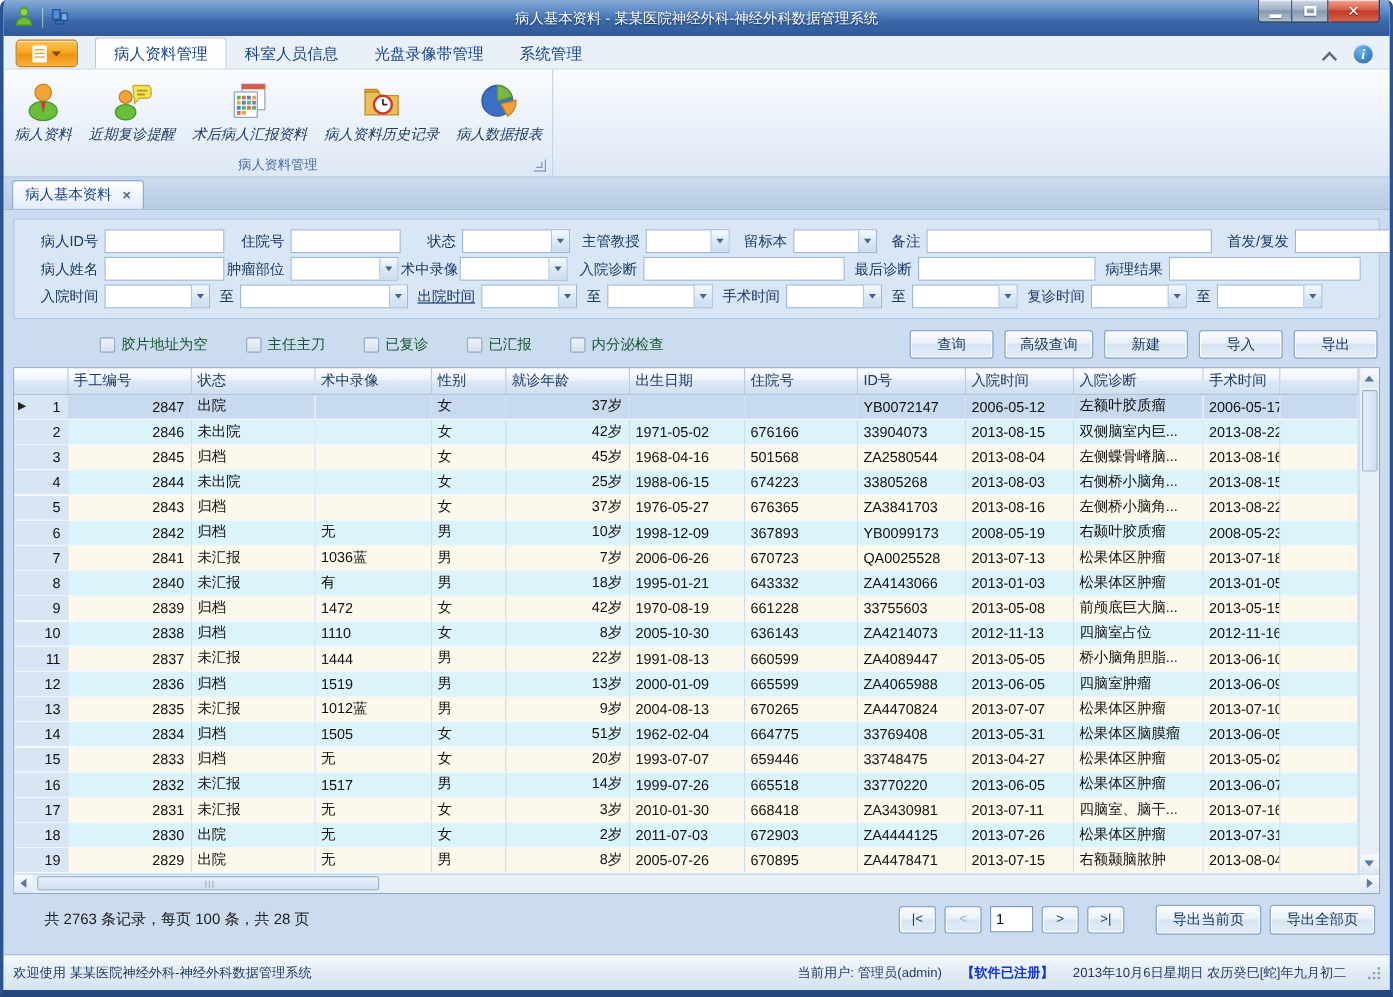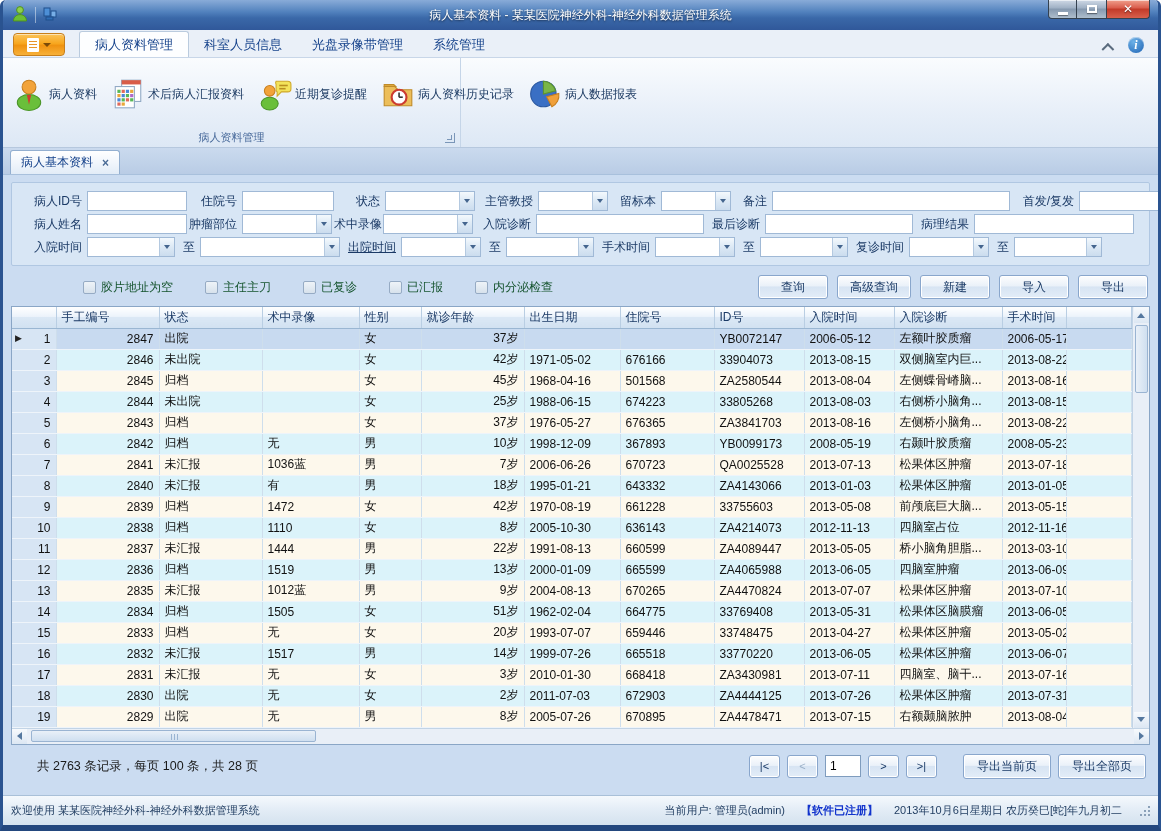--- a/index.html
+++ b/index.html
@@ -41,21 +41,21 @@
   .ribbon-tab.active { background:#fdfeff; border:1px solid #bacbde; border-bottom:none; border-radius:3px 3px 0 0; height:26px; line-height:26px; }
   .ribbon-right { margin-left:auto; display:flex; align-items:center; gap:14px; padding:0 6px 4px 0; }
   .chev-up { width:12px; height:7px; position:relative; cursor:pointer; }
   .chev-up::before { content:""; position:absolute; left:0; top:0; width:7px; height:7px; border-left:2px solid #5a6b7e; border-top:2px solid #5a6b7e; transform:rotate(45deg) translate(3px,1px); }
   .info-circle { width:16px; height:16px; border-radius:50%; background:radial-gradient(circle at 35% 30%, #6db2e8, #1e63b4); color:#fff;
                  font-family:"Liberation Serif","DejaVu Serif",serif; font-weight:bold; font-style:italic; font-size:12px; line-height:16px; text-align:center; cursor:pointer;
                  box-shadow:inset 0 1px 1px rgba(255,255,255,.6); }
   .ribbon-body { height:90px; flex:0 0 90px; background:linear-gradient(#fafcfe,#e9f0f9 55%,#dde8f5); border-bottom:1px solid #b6c8de; display:flex; }
   .ribbon-group { width:458px; border-right:1px solid #c5d5e8; display:flex; flex-direction:column; }
   .ribbon-buttons { flex:1; display:flex; align-items:center; padding:2px 2px 0 2px; }
-  .rbtn { display:flex; flex-direction:row; align-items:center; justify-content:center; gap:3px; padding:3px 7px; height:66px; border-radius:3px; cursor:pointer; }
+  .rbtn { display:flex; flex-direction:column; align-items:center; justify-content:center; gap:3px; padding:3px 7px; height:66px; border-radius:3px; cursor:pointer;font-style:italic; }
   .rbtn .ric { width:34px; height:34px; display:flex; align-items:center; justify-content:center; }
   .rbtn .rlabel { font-size:12px; color:#1e3c64; white-space:nowrap; }
   .group-footer { height:19px; position:relative; display:flex; align-items:center; justify-content:center; }
   .group-label { font-size:11px; color:#47699a; }
   .dialog-launcher { position:absolute; right:5px; bottom:4px; width:10px; height:10px; border-right:1px solid #7a96b8; border-bottom:1px solid #7a96b8; cursor:pointer; }
   .dialog-launcher::before { content:""; position:absolute; right:2px; bottom:2px; width:4px; height:4px; border-right:1px solid #7a96b8; border-bottom:1px solid #7a96b8; }
 
   
   .doc-tabbar { height:27px; flex:0 0 27px; background:linear-gradient(#cadaee,#b9cce5); display:flex; align-items:flex-end; padding-left:7px; border-bottom:1px solid #a8c0dc; }
   .doc-tab { display:inline-flex; align-items:center; gap:9px; height:24px; padding:0 10px; background:linear-gradient(#ffffff,#eef4fb 60%,#e2ecf7);
@@ -190,20 +190,32 @@
       <div class="ribbon-buttons" id="ribbon-buttons">
           <div class="rbtn">
             <span class="ric">
               <svg width="34" height="34" viewBox="0 0 32 32">
                 <ellipse cx="16" cy="24" rx="11" ry="7.5" fill="#6abf3a" stroke="#4a9428"></ellipse>
                 <path d="M14 17 L16 26 L18 17 Z" fill="#d23b2e"></path>
                 <circle cx="16" cy="9.5" r="6.5" fill="#f2a33a" stroke="#c87f1e"></circle>
               </svg>
             </span>
             <span class="rlabel">病人资料</span>
+          </div>
+          <div class="rbtn">
+            <span class="ric">
+              <svg width="34" height="34" viewBox="0 0 32 32">
+                <ellipse cx="11" cy="25" rx="8" ry="6" fill="#6abf3a" stroke="#4a9428"></ellipse>
+                <circle cx="11" cy="13" r="5" fill="#f2a33a" stroke="#c87f1e"></circle>
+                <path d="M17 4 h11 a3 3 0 0 1 3 3 v4 a3 3 0 0 1 -3 3 h-6 l-4 4 v-4 a3 3 0 0 1 -1 -3 v-4 a3 3 0 0 1 0 -3 z" fill="#f3e35a" stroke="#cfa82a"></path>
+                <line x1="20" y1="8" x2="28" y2="8" stroke="#b98f20" stroke-width="1.5"></line>
+                <line x1="20" y1="11" x2="26" y2="11" stroke="#b98f20" stroke-width="1.5"></line>
+              </svg>
+            </span>
+            <span class="rlabel">近期复诊提醒</span>
           </div>
           <div class="rbtn">
             <span class="ric">
               <svg width="34" height="34" viewBox="0 0 32 32">
                 <rect x="10" y="3" width="18" height="20" fill="#fff" stroke="#8fa8c4"></rect>
                 <rect x="10" y="3" width="18" height="4" fill="#d85c48"></rect>
                 <rect x="4" y="9" width="18" height="20" fill="#fff" stroke="#8fa8c4"></rect>
                 <g>
                   <rect x="6" y="12" width="3" height="3" fill="#58b858"></rect>
                   <rect x="10" y="12" width="3" height="3" fill="#e06a5a"></rect>
@@ -216,32 +228,20 @@
                   <rect x="6" y="20" width="3" height="3" fill="#4a86d8"></rect>
                   <rect x="10" y="20" width="3" height="3" fill="#58b858"></rect>
                   <rect x="14" y="20" width="3" height="3" fill="#e06a5a"></rect>
                   <rect x="18" y="20" width="3" height="3" fill="#58b858"></rect>
                   <rect x="6" y="24" width="3" height="3" fill="#e06a5a"></rect>
                   <rect x="10" y="24" width="3" height="3" fill="#e8a83a"></rect>
                 </g>
               </svg>
             </span>
             <span class="rlabel">术后病人汇报资料</span>
-          </div>
-          <div class="rbtn">
-            <span class="ric">
-              <svg width="34" height="34" viewBox="0 0 32 32">
-                <ellipse cx="11" cy="25" rx="8" ry="6" fill="#6abf3a" stroke="#4a9428"></ellipse>
-                <circle cx="11" cy="13" r="5" fill="#f2a33a" stroke="#c87f1e"></circle>
-                <path d="M17 4 h11 a3 3 0 0 1 3 3 v4 a3 3 0 0 1 -3 3 h-6 l-4 4 v-4 a3 3 0 0 1 -1 -3 v-4 a3 3 0 0 1 0 -3 z" fill="#f3e35a" stroke="#cfa82a"></path>
-                <line x1="20" y1="8" x2="28" y2="8" stroke="#b98f20" stroke-width="1.5"></line>
-                <line x1="20" y1="11" x2="26" y2="11" stroke="#b98f20" stroke-width="1.5"></line>
-              </svg>
-            </span>
-            <span class="rlabel">近期复诊提醒</span>
           </div>
           <div class="rbtn">
             <span class="ric">
               <svg width="34" height="34" viewBox="0 0 32 32">
                 <path d="M3 9 h10 l3 3 h13 v15 h-26 z" fill="#ecbe5a" stroke="#c08a28"></path>
                 <path d="M3 9 v-2 h9 l2 2 z" fill="#dca83e" stroke="#c08a28"></path>
                 <circle cx="17" cy="19" r="7" fill="#fff" stroke="#cc3b30" stroke-width="2"></circle>
                 <line x1="17" y1="19" x2="17" y2="14.5" stroke="#333" stroke-width="1.5"></line>
                 <line x1="17" y1="19" x2="20.5" y2="19" stroke="#333" stroke-width="1.5"></line>
               </svg>
@@ -659,21 +659,21 @@
                 <td class="cell-r">2837</td>
                 <td>未汇报</td>
                 <td>1444</td>
                 <td>男</td>
                 <td class="cell-r">22岁</td>
                 <td>1991-08-13</td>
                 <td>660599</td>
                 <td>ZA4089447</td>
                 <td>2013-05-05</td>
                 <td>桥小脑角胆脂...</td>
-                <td>2013-03-10</td>
+                <td>2013-06-10</td>
                 <td></td>
               </tr>
               <tr class="even">
                 <td class="ind"><span class="rownum">12</span></td>
                 <td class="cell-r">2836</td>
                 <td>归档</td>
                 <td>1519</td>
                 <td>男</td>
                 <td class="cell-r">13岁</td>
                 <td>2000-01-09</td>

